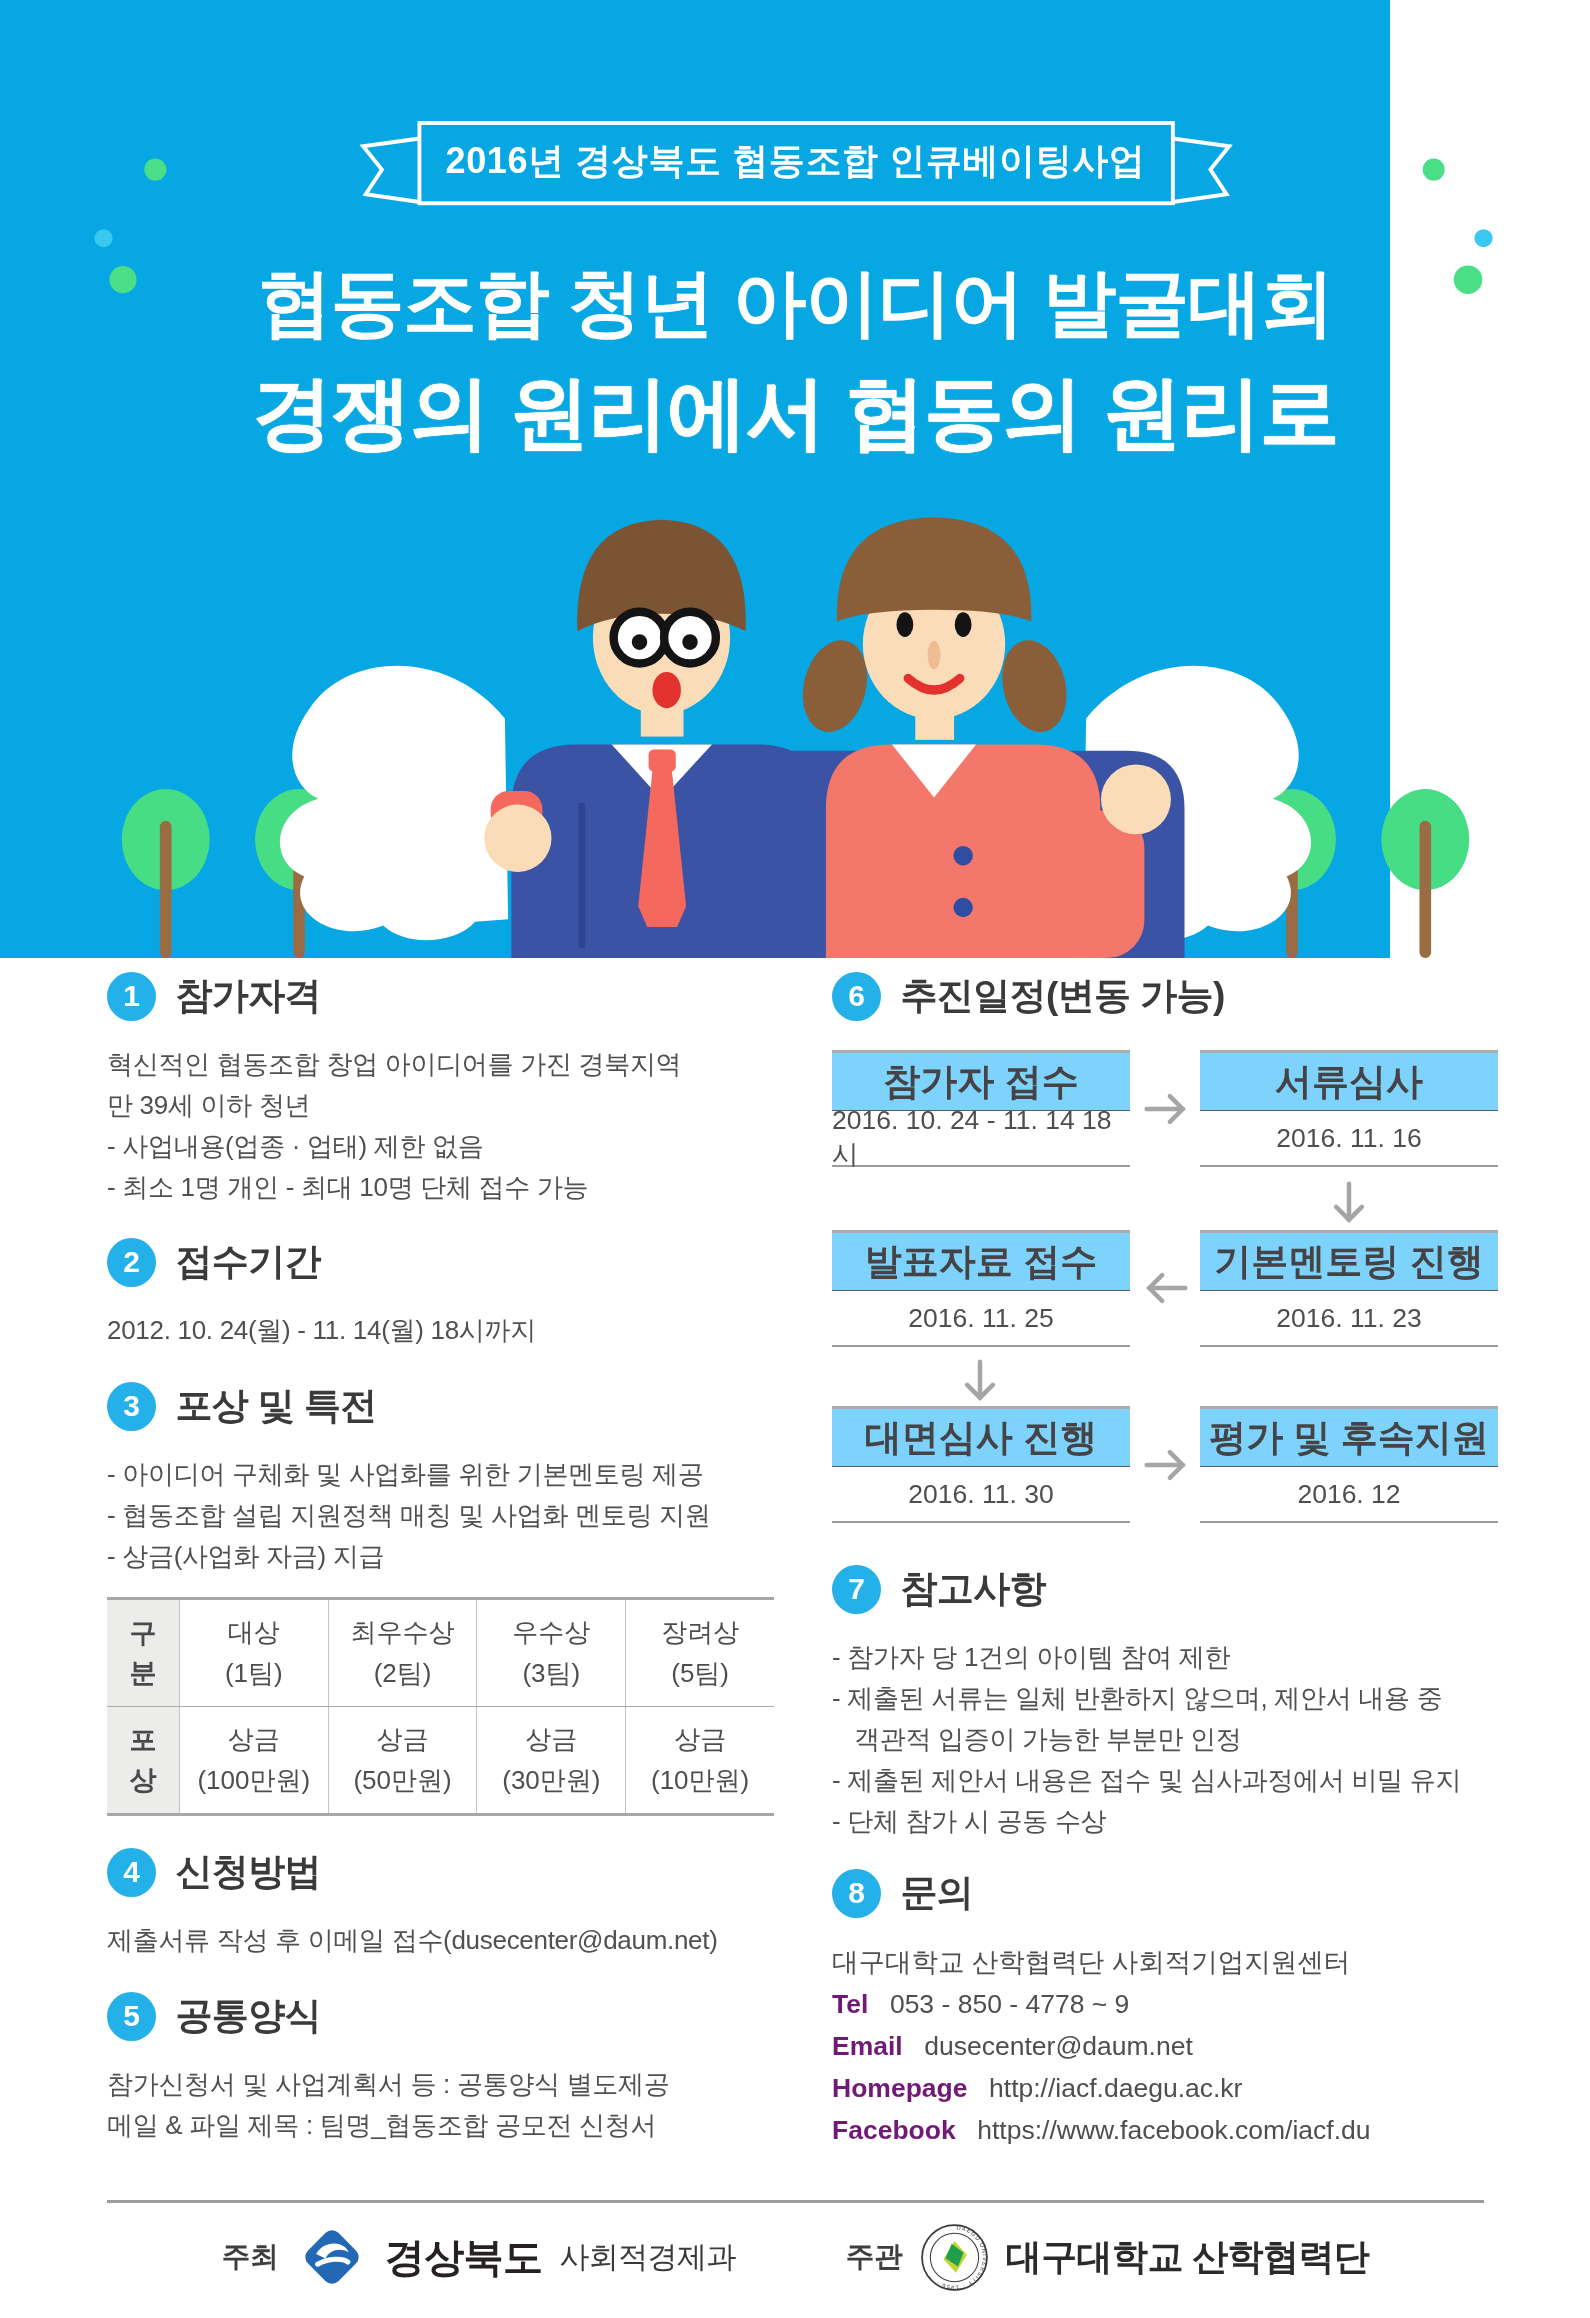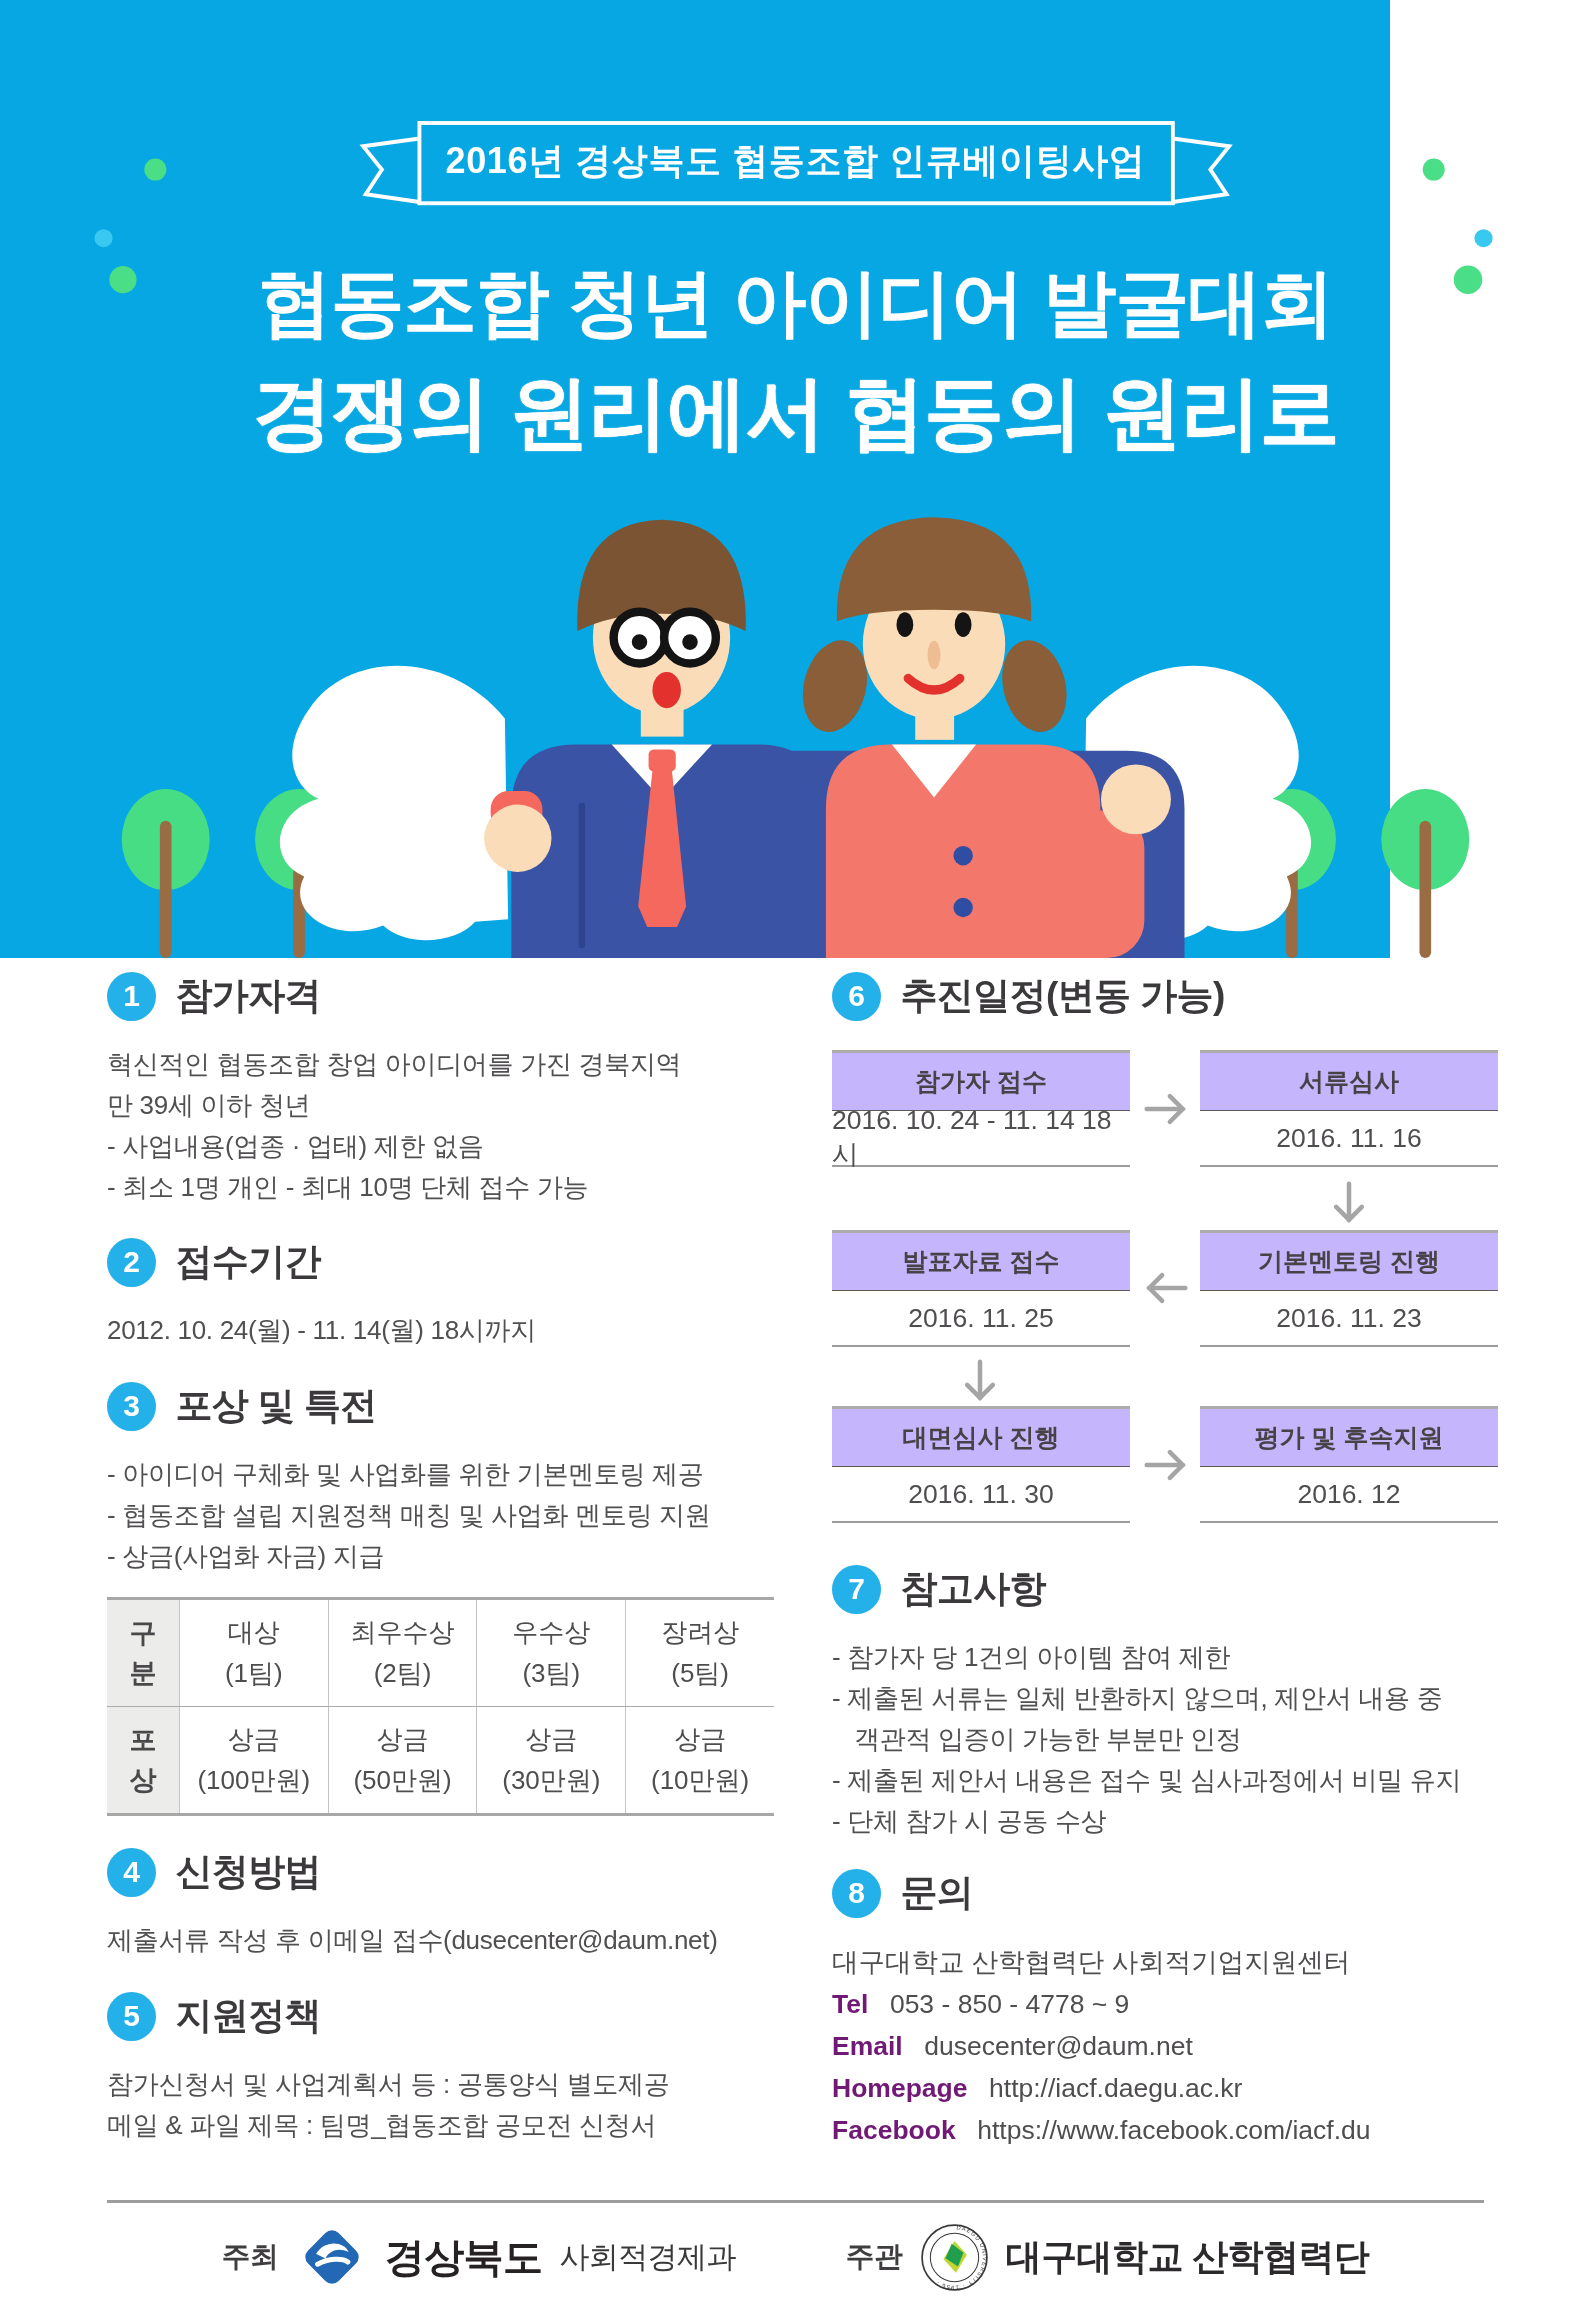--- a/index.html
+++ b/index.html
@@ -47,22 +47,22 @@
     align-items:center;justify-content:center;gap:3.9px;
     font-size:27px;font-weight:bold;color:#4a484a;border-right:1.3px solid #c4c4c4;}
   .pt-cell{width:148px;display:flex;flex-direction:column;align-items:center;justify-content:center;
     gap:5.2px;font-size:26px;color:#4f4d4f;border-right:1.3px solid #c4c4c4;height:106px;}
   .pt-cell:last-child{border-right:none;}
 
   
   .sched-box{position:absolute;width:298px;}
   .sb-c1{left:832px;} .sb-c2{left:1200px;}
   .sb-r1{top:1050px;} .sb-r2{top:1230px;} .sb-r3{top:1406px;}
-  .sched-head{height:57px;background:#c4b5fd;border-top:3.2px solid #acacac;border-bottom:1.9px solid #5b595c;
-    display:flex;align-items:center;justify-content:center;font-size:25px;font-weight:bold;color:#454345;}
+  .sched-head{height:57px;background:#7dd3fc;border-top:3.2px solid #acacac;border-bottom:1.9px solid #5b595c;
+    display:flex;align-items:center;justify-content:center;font-size:37px;font-weight:bold;color:#454345;}
   .sched-date{height:54px;display:flex;align-items:center;justify-content:center;
     font-size:26.5px;color:#4f4d4f;border-bottom:2.6px solid #9c9c9c;}
   .sched-arrow{position:absolute;width:54px;height:54px;}
 
   
   .contact-line{margin:0;font-size:26.5px;line-height:42px;color:#4f4d4f;white-space:nowrap;}
   .c-label{font-weight:bold;color:#701a75;margin-right:14.2px;margin-top:20px;}
 
   
   .footer-divider{position:absolute;left:107px;top:2200px;width:1377px;height:2.6px;background:#9d9d9d;}
@@ -253,21 +253,21 @@
       <h2 class="sec-title">신청방법</h2>
     </div>
     <div class="sec-body">
       <p class="line">제출서류 작성 후 이메일 접수(dusecenter@daum.net)</p>
     </div>
   </section>
 
   <section class="sec" id="s5">
     <div class="sec-head">
       <span class="badge">5</span>
-      <h2 class="sec-title">지원정책</h2>
+      <h2 class="sec-title">공통양식</h2>
     </div>
     <div class="sec-body">
       <p class="line">참가신청서 및 사업계획서 등 : 공통양식 별도제공</p>
       <p class="line">메일 &amp; 파일 제목 : 팀명_협동조합 공모전 신청서</p>
     </div>
   </section>
 
   <section class="sec" id="s6">
     <div class="sec-head">
       <span class="badge">6</span>

